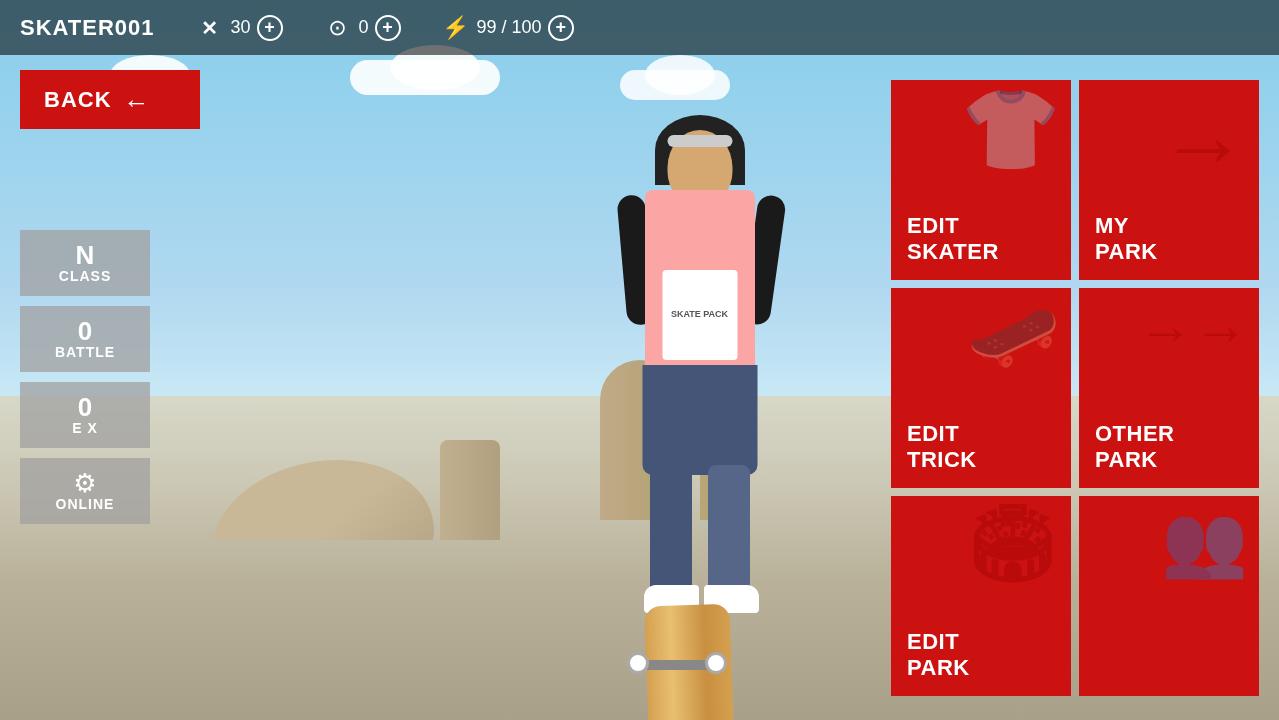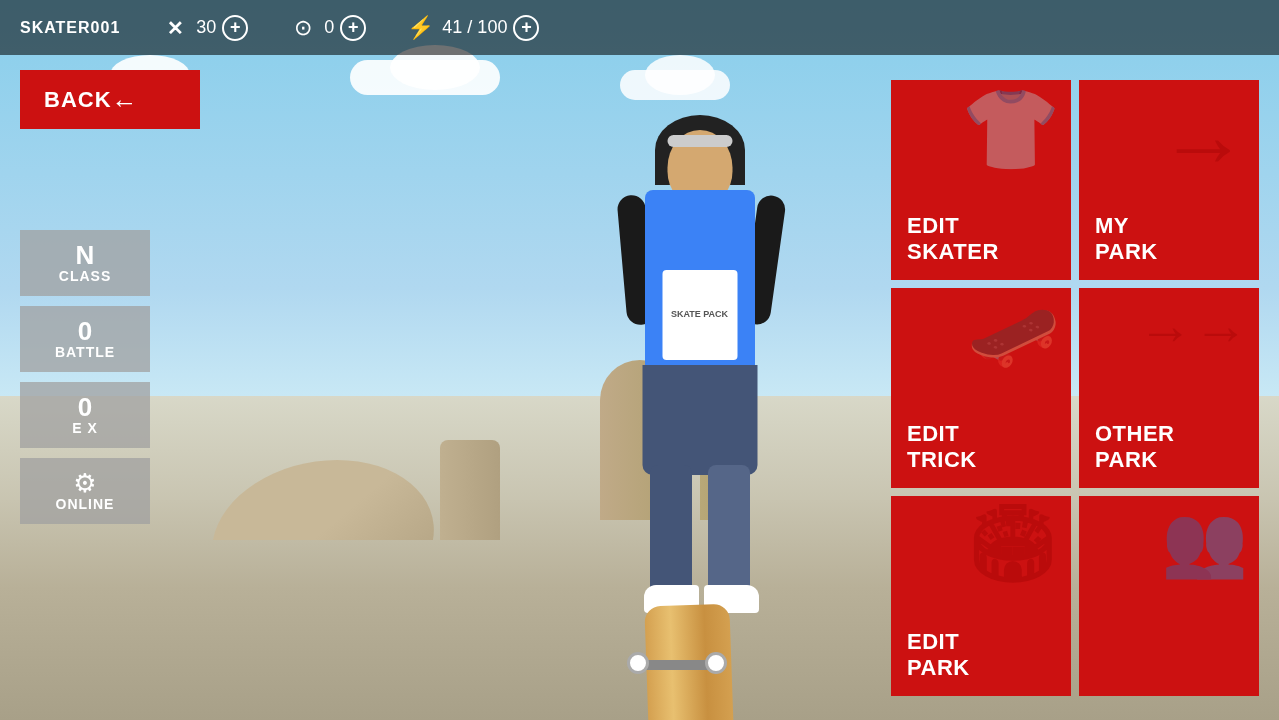--- a/index.html
+++ b/index.html
@@ -61,21 +61,21 @@
       height: 55px;
       background: rgba(0,0,0,0.55);
       display: flex;
       align-items: center;
       padding: 0 20px;
       z-index: 10;
       gap: 20px;
     }
     #player-name {
       color: white;
-      font-size: 16px;
+      font-size: 22px;
       font-weight: 900;
       letter-spacing: 1px;
       flex: 0 0 auto;
     }
     .stat-group {
       display: flex;
       align-items: center;
       gap: 6px;
       margin-left: 20px;
     }
@@ -112,20 +112,21 @@
       position: absolute;
       top: 70px;
       left: 20px;
       background: #CC1111;
       color: white;
       font-size: 22px;
       font-weight: 900;
       padding: 14px 24px;
       display: flex;
       align-items: center;
+      gap: 12px;
       cursor: pointer;
       z-index: 10;
       letter-spacing: 1px;
       min-width: 180px;
     }
     .back-arrow {
       font-size: 26px;
       font-weight: 900;
     }
 
@@ -249,21 +250,21 @@
       z-index: -1;
     }
     
     .s-body {
       position: absolute;
       top: 60px;
       left: 50%;
       transform: translateX(-50%);
       width: 110px;
       height: 180px;
-      background: #3b82f6;
+      background: #fca5a5;
       border-radius: 8px 8px 0 0;
     }
     
     .s-shirt {
       position: absolute;
       top: 80px;
       left: 50%;
       transform: translateX(-50%);
       width: 75px;
       height: 90px;
@@ -413,21 +414,21 @@
   </div>
 
   <div class="stat-group">
     <div class="stat-icon" style="font-size:22px;">⊙</div>
     <span class="stat-value">0</span>
     <div class="stat-add">+</div>
   </div>
 
   <div class="stat-group">
     <div class="stat-icon" style="color:#AAFF44;font-size:22px;">⚡</div>
-    <span class="stat-value">41 / 100</span>
+    <span class="stat-value">99 / 100</span>
     <div class="stat-add">+</div>
   </div>
 </div>
 
 <div id="back-btn">
   <span>BACK</span>
   <span class="back-arrow">←</span>
 </div>
 
 <div id="left-panel">

